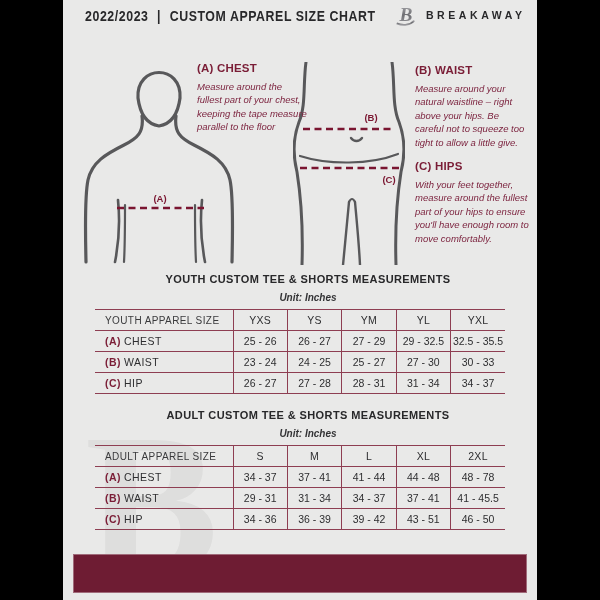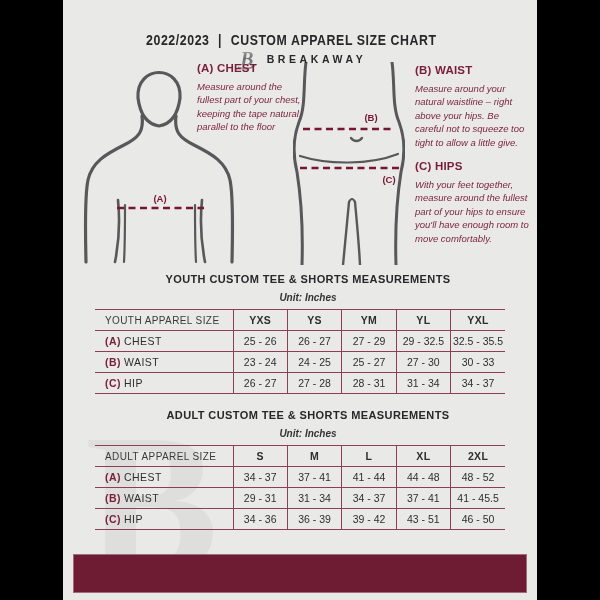--- a/index.html
+++ b/index.html
@@ -1,22 +1,22 @@
 <!DOCTYPE html>
 <html><head>
 <meta charset="utf-8">
 <style>
   html,body{margin:0;padding:0;background:#000;}
   .canvas{position:relative;width:600px;height:600px;background:#000;overflow:hidden;
           font-family:"Liberation Sans",sans-serif;}
   .page{position:absolute;left:63px;top:0;width:474px;height:600px;background:#e9e9e8;overflow:hidden;}
 
   
-  .header{position:absolute;top:32px;left:22px;right:24px;height:26px;
-          display:flex;justify-content:space-between;align-items:center;z-index:2;flex-direction:column;}
+  .header{position:absolute;top:2px;left:22px;right:24px;height:26px;
+          display:flex;justify-content:space-between;align-items:center;z-index:2;}
   .header-title{display:flex;gap:9px;align-items:center;font-weight:bold;font-size:13px;
           letter-spacing:.6px;color:#28282a;white-space:nowrap;
           transform:scale(.95,1.12);transform-origin:left center;}
   .brand{display:flex;align-items:center;gap:7px;}
   .brand-name{font-size:10.5px;font-weight:bold;letter-spacing:3.6px;color:#28282a;}
 
   
   .inst{position:absolute;z-index:2;}
   .inst-heading{font-size:11.5px;font-weight:bold;color:#7a1d36;margin:0 0 6px 0;letter-spacing:.2px;}
   .inst-body{font-size:9.5px;font-style:italic;color:#7d2540;line-height:1.42;margin:0;}
@@ -37,21 +37,21 @@
 
   .size-table{position:absolute;left:32px;width:410px;border-collapse:collapse;
               table-layout:fixed;z-index:2;border-bottom:1.5px solid #8e3e52;}
   .youth-table{top:309px;}
   .adult-table{top:445px;}
   .size-table th,.size-table td{border-top:1.5px solid #8e3e52;height:20px;padding:0;
               font-size:10.5px;color:#2e2e30;text-align:center;vertical-align:middle;}
   .size-table tr > *:not(:first-child){border-left:1.5px solid #8e3e52;}
   .size-table col.label-col{width:138px;}
   .size-table .label-cell{text-align:left;padding-left:10px;letter-spacing:.4px;}
-  .size-table thead th{font-weight:bold;letter-spacing:.3px;text-align:center;}
+  .size-table thead th{font-weight:normal;letter-spacing:.3px;text-align:center;}
   .size-table thead th.label-cell{font-weight:normal;font-size:10px;color:#3a3a3c;}
   .pfx{color:#7a1d36;font-weight:bold;}
 
   
   .watermark{position:absolute;left:22px;top:404px;z-index:0;font-family:"Liberation Serif",serif;
              font-weight:bold;font-size:200px;line-height:1;color:rgba(40,40,40,0.055);}
   .footer-bar{position:absolute;left:10px;top:554px;width:452px;height:37px;
               background:#6e1c33;border:1px solid rgba(255,255,255,.35);z-index:2;}
 </style>
 </head>
@@ -110,21 +110,21 @@
         <path d="M56 140 C58 136 60 136 62 140" stroke-width="2.2"></path>
       </g>
       <line x1="10" y1="67" x2="102" y2="67" stroke="#7a1530" stroke-width="2.6" stroke-dasharray="7 4.5"></line>
       <text x="78" y="59" text-anchor="middle" font-size="9.5" font-weight="bold" fill="#7a1530">(B)</text>
       <line x1="7" y1="106" x2="107" y2="106" stroke="#7a1530" stroke-width="2.6" stroke-dasharray="7 4.5"></line>
       <text x="96" y="121" text-anchor="middle" font-size="9.5" font-weight="bold" fill="#7a1530">(C)</text>
     </svg>
 
     <div class="inst inst-chest">
       <p class="inst-heading">(A) CHEST</p>
-      <p class="inst-body">Measure around the fullest part of your chest, keeping the tape natural parallel to the floor</p>
+      <p class="inst-body">Measure around the fullest part of your chest, keeping the tape measure parallel to the floor</p>
     </div>
     <div class="inst inst-waist">
       <p class="inst-heading">(B) WAIST</p>
       <p class="inst-body">Measure around your natural waistline – right above your hips. Be careful not to squeeze too tight to allow a little give.</p>
     </div>
     <div class="inst inst-hips">
       <p class="inst-heading">(C) HIPS</p>
       <p class="inst-body">With your feet together, measure around the fullest part of your hips to ensure you'll have enough room to move comfortably.</p>
     </div>
 
@@ -204,21 +204,21 @@
           <th>2XL</th>
         </tr>
       </thead>
       <tbody>
         <tr>
           <td class="label-cell"><span class="pfx">(A)</span> <span>CHEST</span></td>
           <td>34 - 37</td>
           <td>37 - 41</td>
           <td>41 - 44</td>
           <td>44 - 48</td>
-          <td>48 - 52</td>
+          <td>48 - 78</td>
         </tr>
         <tr>
           <td class="label-cell"><span class="pfx">(B)</span> <span>WAIST</span></td>
           <td>29 - 31</td>
           <td>31 - 34</td>
           <td>34 - 37</td>
           <td>37 - 41</td>
           <td>41 - 45.5</td>
         </tr>
         <tr>

